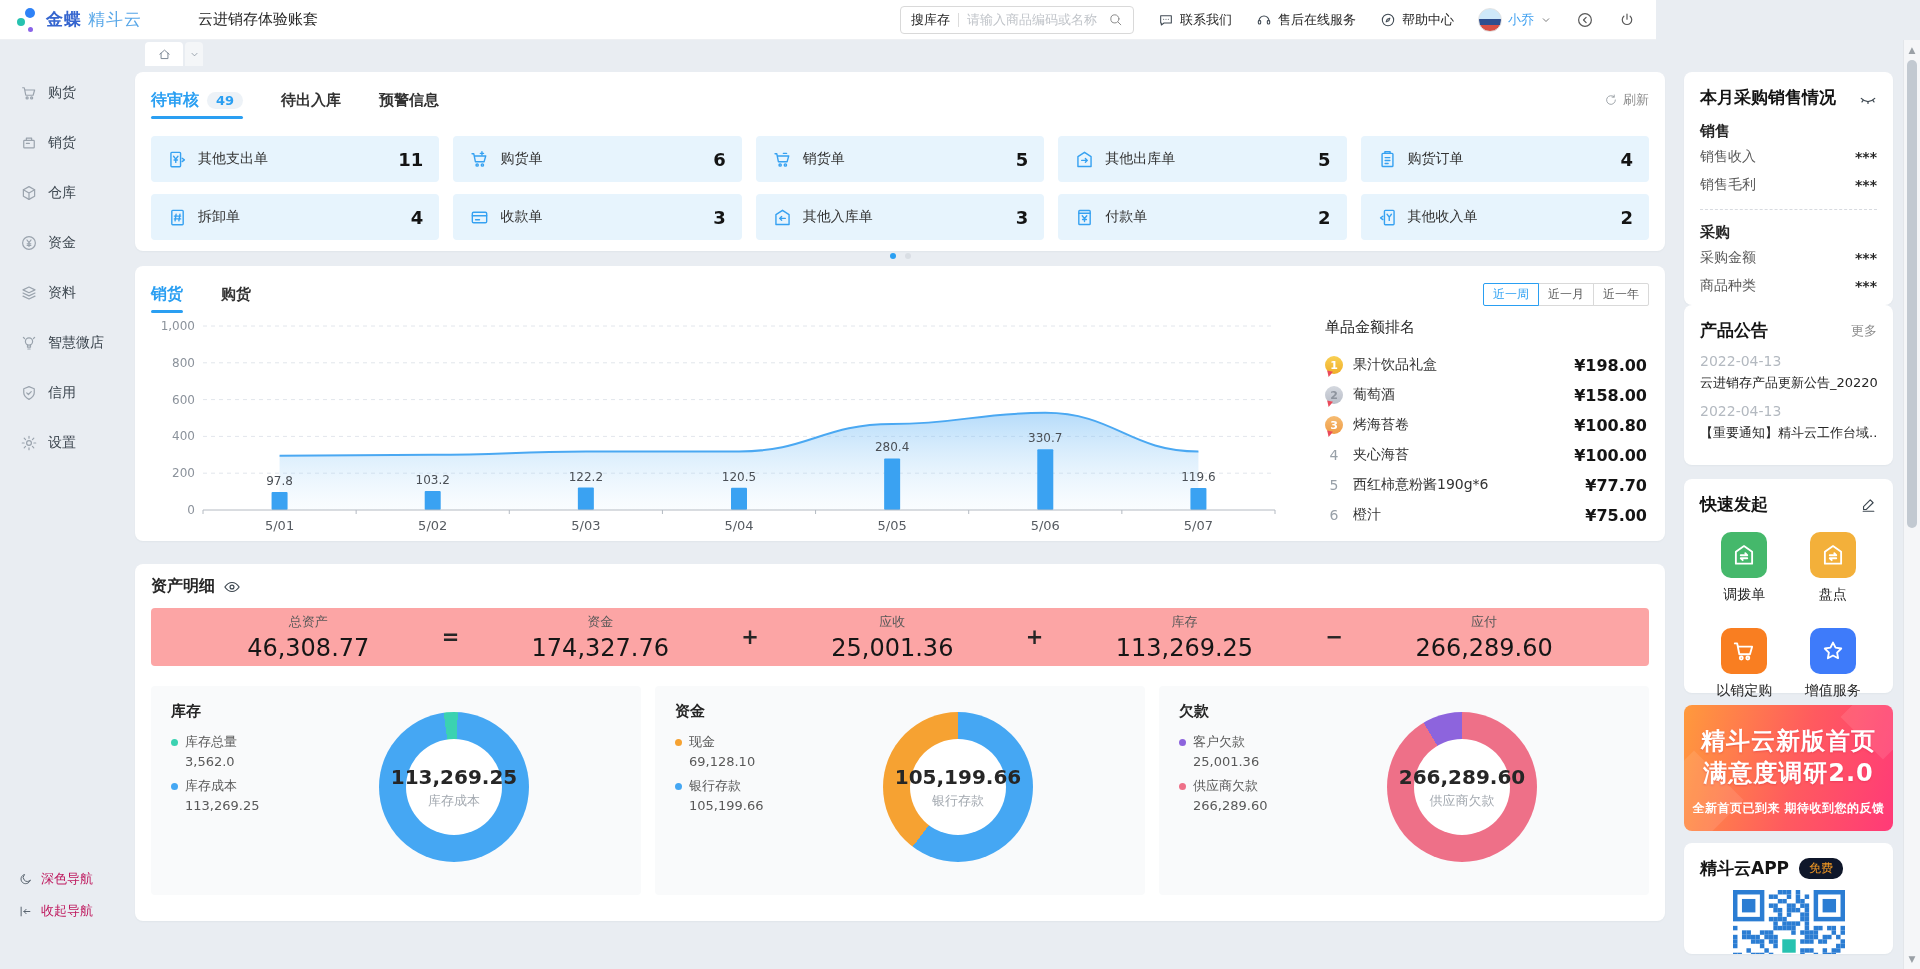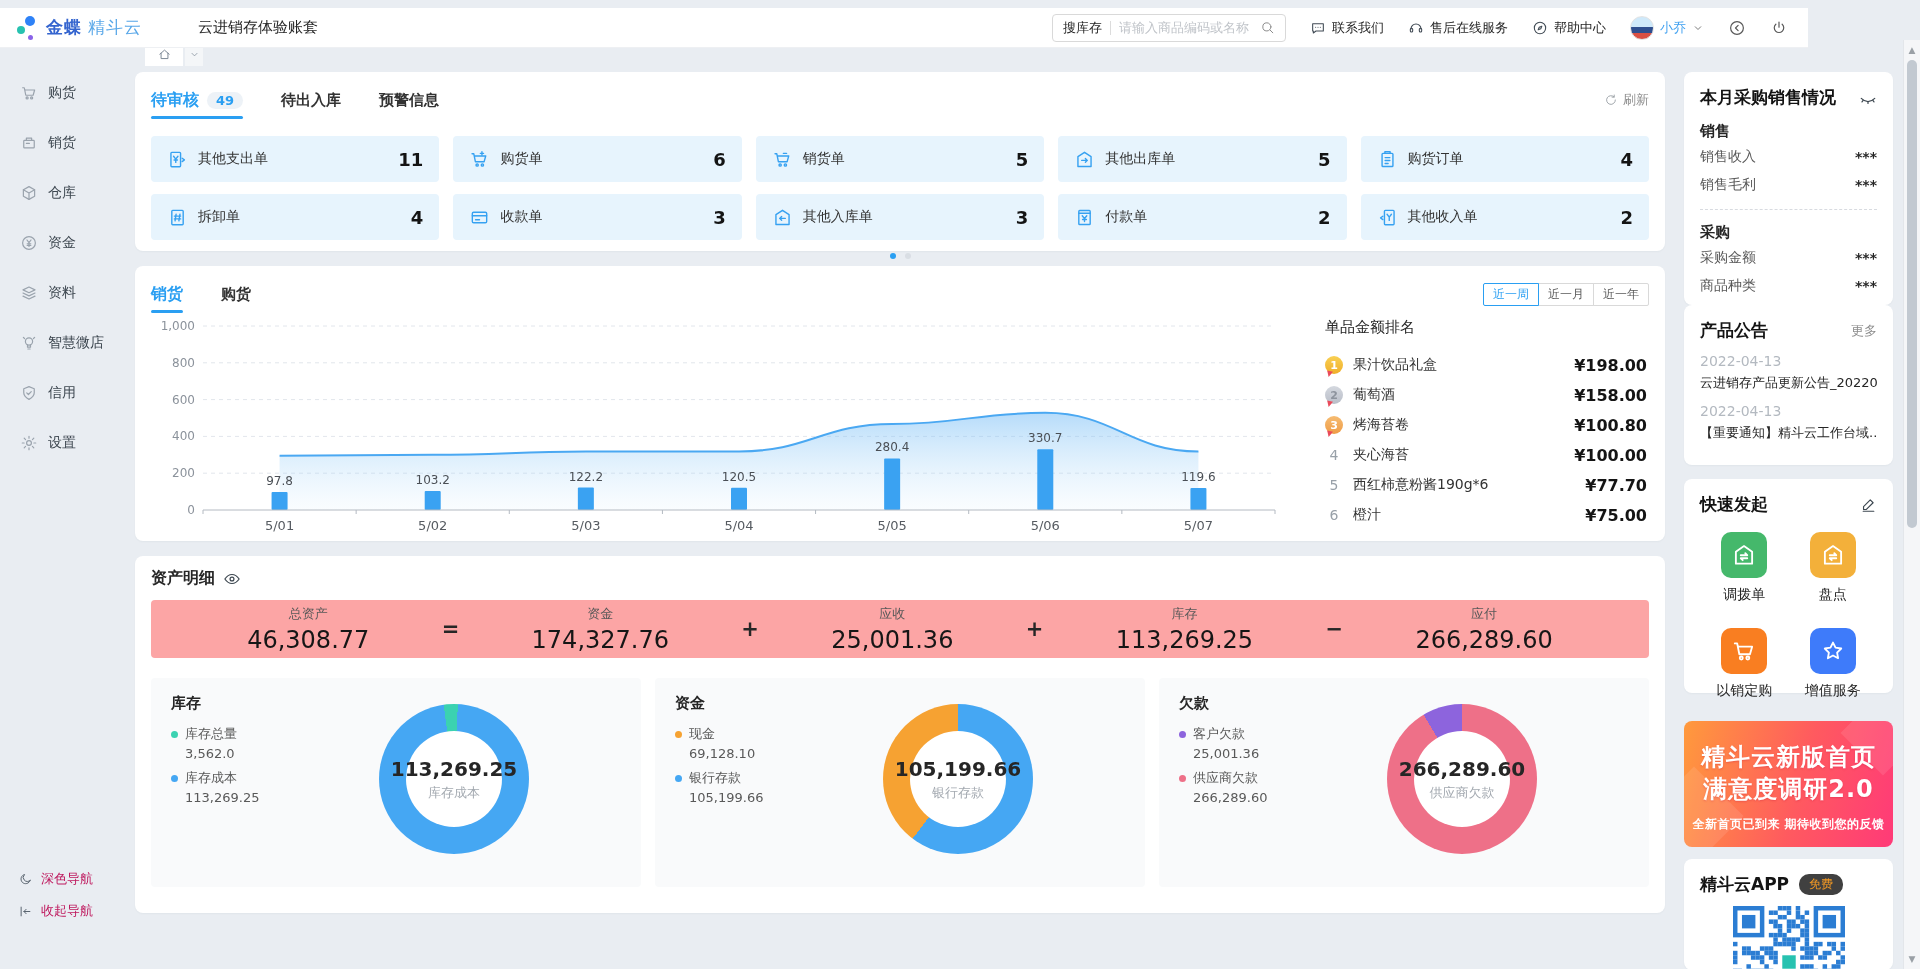--- a/index.html
+++ b/index.html
@@ -2,21 +2,21 @@
 <html><head>
 <meta charset="utf-8">
 <style>
   *{margin:0;padding:0;box-sizing:border-box;-webkit-font-smoothing:antialiased}
   html,body{width:1920px;height:969px;overflow:hidden}
   body{font-family:"DejaVu Sans","Liberation Sans",sans-serif;background:#e9edf2;position:relative;color:#262626}
   .ic{display:inline-block;line-height:0}
   .ic svg{width:100%;height:100%;display:block;fill:none;stroke:currentColor;stroke-width:1.6;stroke-linecap:round;stroke-linejoin:round}
 
   
-  .topbar{position:absolute;left:0;top:8px;width:1808px;height:40px;background:#fff;display:flex;align-items:center;z-index:20;border-bottom:1px solid #eef0f3}
+  .topbar{position:absolute;left:0;top:0;width:1656px;height:40px;background:#fff;display:flex;align-items:center;z-index:20;border-bottom:1px solid #eef0f3}
   .logo{display:flex;align-items:center;gap:6px;padding-left:16px;cursor:pointer}
   .logo-dots{position:relative;width:24px;height:28px;display:inline-block}
   .logo-dots i{position:absolute;border-radius:50%}
   .logo-dots .d1{width:10px;height:10px;background:#2e82f7;left:9px;top:2px}
   .logo-dots .d2{width:8px;height:8px;background:#27c2b0;left:1px;top:12px}
   .logo-dots .d3{width:5px;height:5px;background:#8a63e8;left:12px;top:21px}
   .logo-bold{font-size:17px;font-weight:800;color:#3565cf;letter-spacing:1px}
   .logo-light{font-size:17px;font-weight:500;color:#58a7e8;letter-spacing:1px}
   .account-title{margin-left:56px;font-size:15px;color:#262626}
   .topbar-right{margin-left:auto;display:flex;align-items:center;gap:24px;padding-right:20px}
@@ -91,21 +91,21 @@
   .medal{width:18px;height:18px;border-radius:50%;color:#fff;font-size:11px;font-weight:700;display:flex;align-items:center;justify-content:center;position:relative}
   .medal::after{content:"";position:absolute;left:1px;bottom:-6px;border:3.5px solid transparent;border-top:6px solid #ea4a5a;transform:rotate(14deg)}
   .medal.m1{background:linear-gradient(#f9d053,#efae2a)}
   .medal.m2{background:linear-gradient(#d4d8df,#b9bec8);color:#8d939d}
   .medal.m3{background:linear-gradient(#f6bc72,#ee9c46)}
   .rank-num{font-size:14px;color:#98a0a8;width:18px;text-align:center}
   .rank-name{flex:1;font-size:14px;color:#333;margin-left:8px;white-space:nowrap;overflow:hidden}
   .rank-amt{font-size:16px;font-weight:700;color:#141414}
 
   
-  .assets-card{margin-top:15px;height:357px;padding:12px 16px}
+  .assets-card{margin-top:23px;height:357px;padding:12px 16px}
   .assets-head{display:flex;align-items:center;gap:8px}
   .assets-title{font-size:16px;font-weight:700;color:#262626}
   .eye-btn{width:18px;height:18px;color:#3d4750;cursor:pointer}
   .formula{margin-top:11px;height:58px;background:#fca5a5;border-radius:4px;display:flex;align-items:center;justify-content:space-around;padding:0 60px}
   .f-item{text-align:center}
   .f-label{font-size:13px;color:#595959}
   .f-value{font-size:24px;font-weight:400;color:#161616;margin-top:3px}
   .f-op{font-size:21px;font-weight:700;color:#262626}
   .asset-panels{margin-top:20px;display:flex;gap:14px}
   .apanel{flex:1;background:#f9fafb;border-radius:4px;height:209px;padding:16px 20px;position:relative}
@@ -137,28 +137,28 @@
   .ann-date{font-size:14px;color:#b3b9c0;margin-top:11px}
   .ann-text{font-size:13px;color:#262626;margin-top:5px;white-space:nowrap;overflow:hidden}
   .quick-card{margin-top:14px;height:214px;padding:14px 16px}
   .edit-btn{margin-left:auto;width:17px;height:17px;color:#3d4750;cursor:pointer}
   .quick-grid{margin-top:16px;display:grid;grid-template-columns:1fr 1fr;row-gap:24px;justify-items:center}
   .quick-item{display:flex;flex-direction:column;align-items:center;cursor:pointer}
   .quick-ico{width:46px;height:46px;border-radius:10px;display:flex;align-items:center;justify-content:center;color:#fff}
   .quick-ico .ic{width:26px;height:26px}
   .quick-ico .ic svg{stroke-width:1.7}
   .quick-lbl{font-size:14px;color:#262626;margin-top:8px}
-  .banner{margin-top:28px;height:126px;border-radius:8px;background:linear-gradient(105deg,#ff9a3c 0%,#ff5a5f 55%,#ff3a78 100%);position:relative;overflow:hidden;text-align:center;padding-top:20px;cursor:pointer}
+  .banner{margin-top:12px;height:126px;border-radius:8px;background:linear-gradient(105deg,#ff9a3c 0%,#ff5a5f 55%,#ff3a78 100%);position:relative;overflow:hidden;text-align:center;padding-top:20px;cursor:pointer}
   .banner::before,.banner::after{content:"";position:absolute;background:rgba(255,255,255,.10);transform:rotate(45deg)}
   .banner::before{width:70px;height:70px;left:-25px;top:60px}
   .banner::after{width:60px;height:60px;right:-20px;top:-18px}
   .bn1,.bn2{position:relative;font-size:24px;font-weight:800;color:#fff;line-height:1.35;letter-spacing:1px;text-shadow:0 1px 2px rgba(200,30,60,.35)}
   .bn-sub{position:relative;font-size:12px;color:#fff;margin-top:10px;font-weight:700;letter-spacing:.5px}
   .app-card{margin-top:12px;height:111px;padding:14px 16px;overflow:hidden}
-  .free-badge{margin-left:10px;font-size:12px;color:#f59a23;background:#404040;border-radius:10px;padding:2px 10px}
+  .free-badge{margin-left:10px;font-size:12px;color:#f59a23;background:#0f172a;border-radius:10px;padding:2px 10px}
   .qr-wrap{display:flex;justify-content:center;margin-top:10px}
 
   
   .scrollbar{position:absolute;right:0;top:40px;width:17px;bottom:0;background:#f5f6f8;border-left:1px solid #e3e6ea}
   .sb-arrow{position:absolute;left:0;width:100%;height:16px;display:flex;align-items:center;justify-content:center;font-size:9px;color:#9aa0a6;cursor:pointer}
   .sb-up{top:2px}.sb-down{bottom:2px}
   .sb-thumb{position:absolute;left:3px;top:20px;width:10px;height:468px;background:#c2c9d1;border-radius:5px;cursor:pointer}
 </style>
 </head>
 <body>

